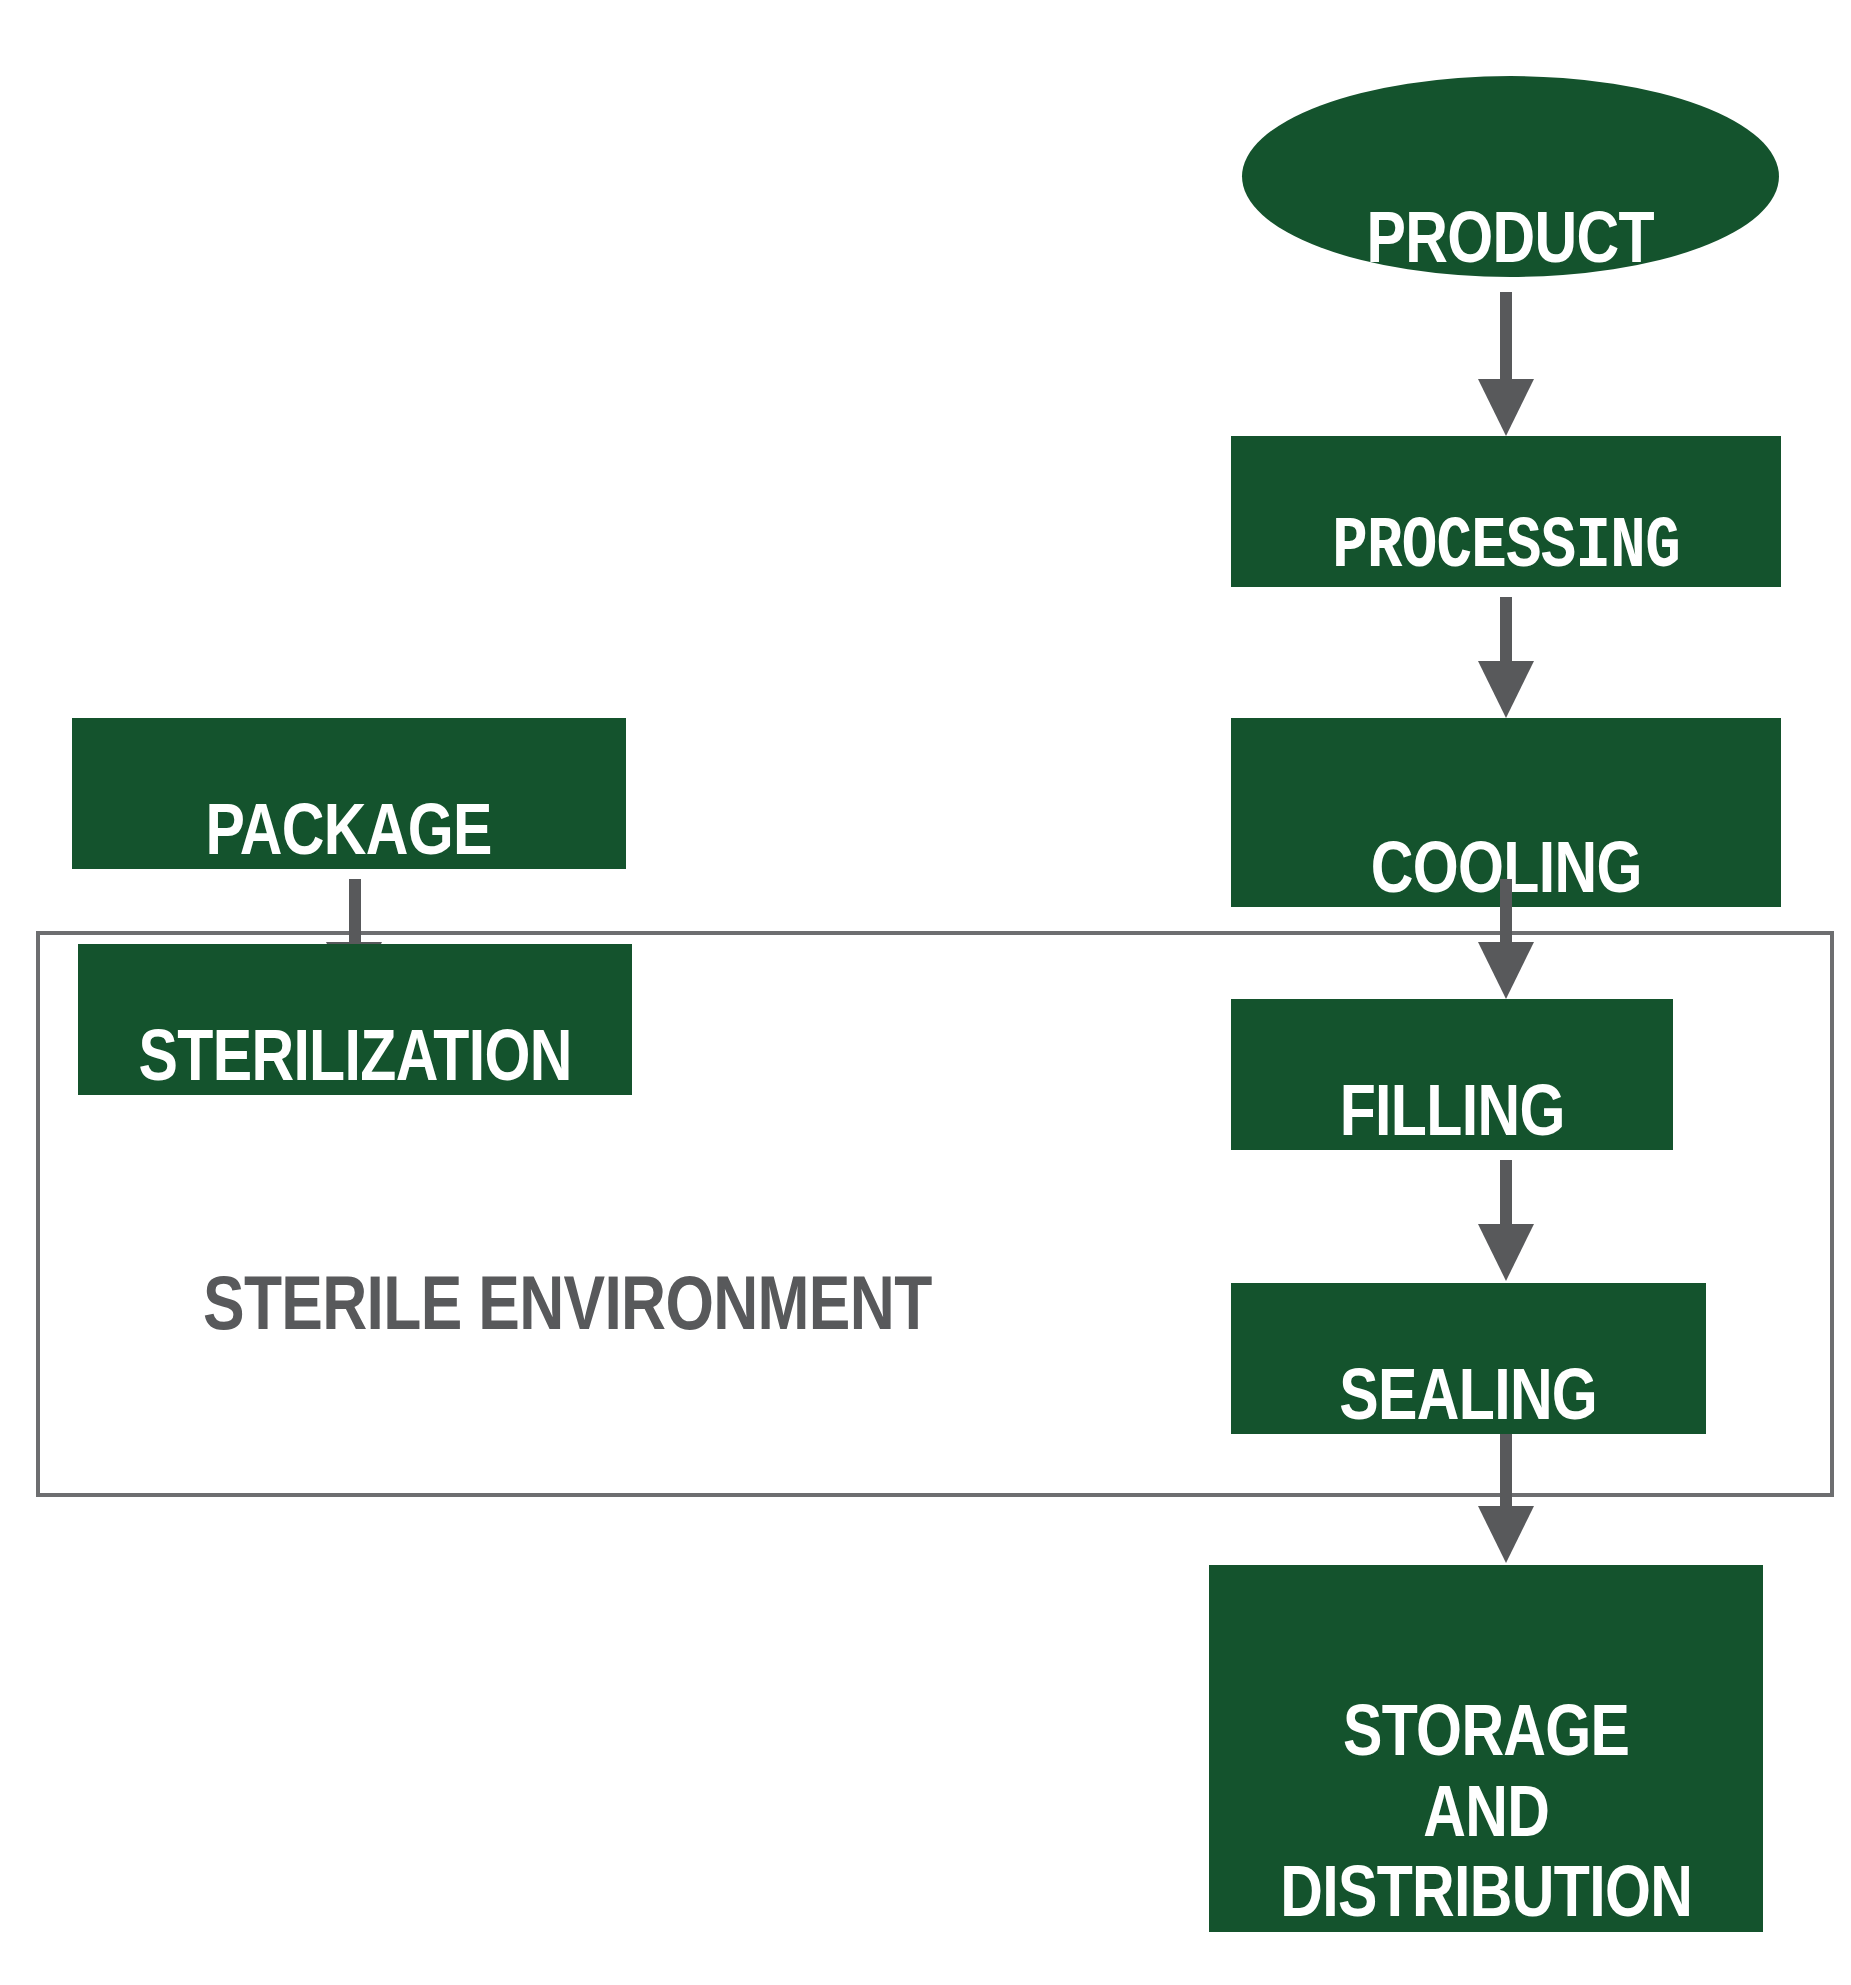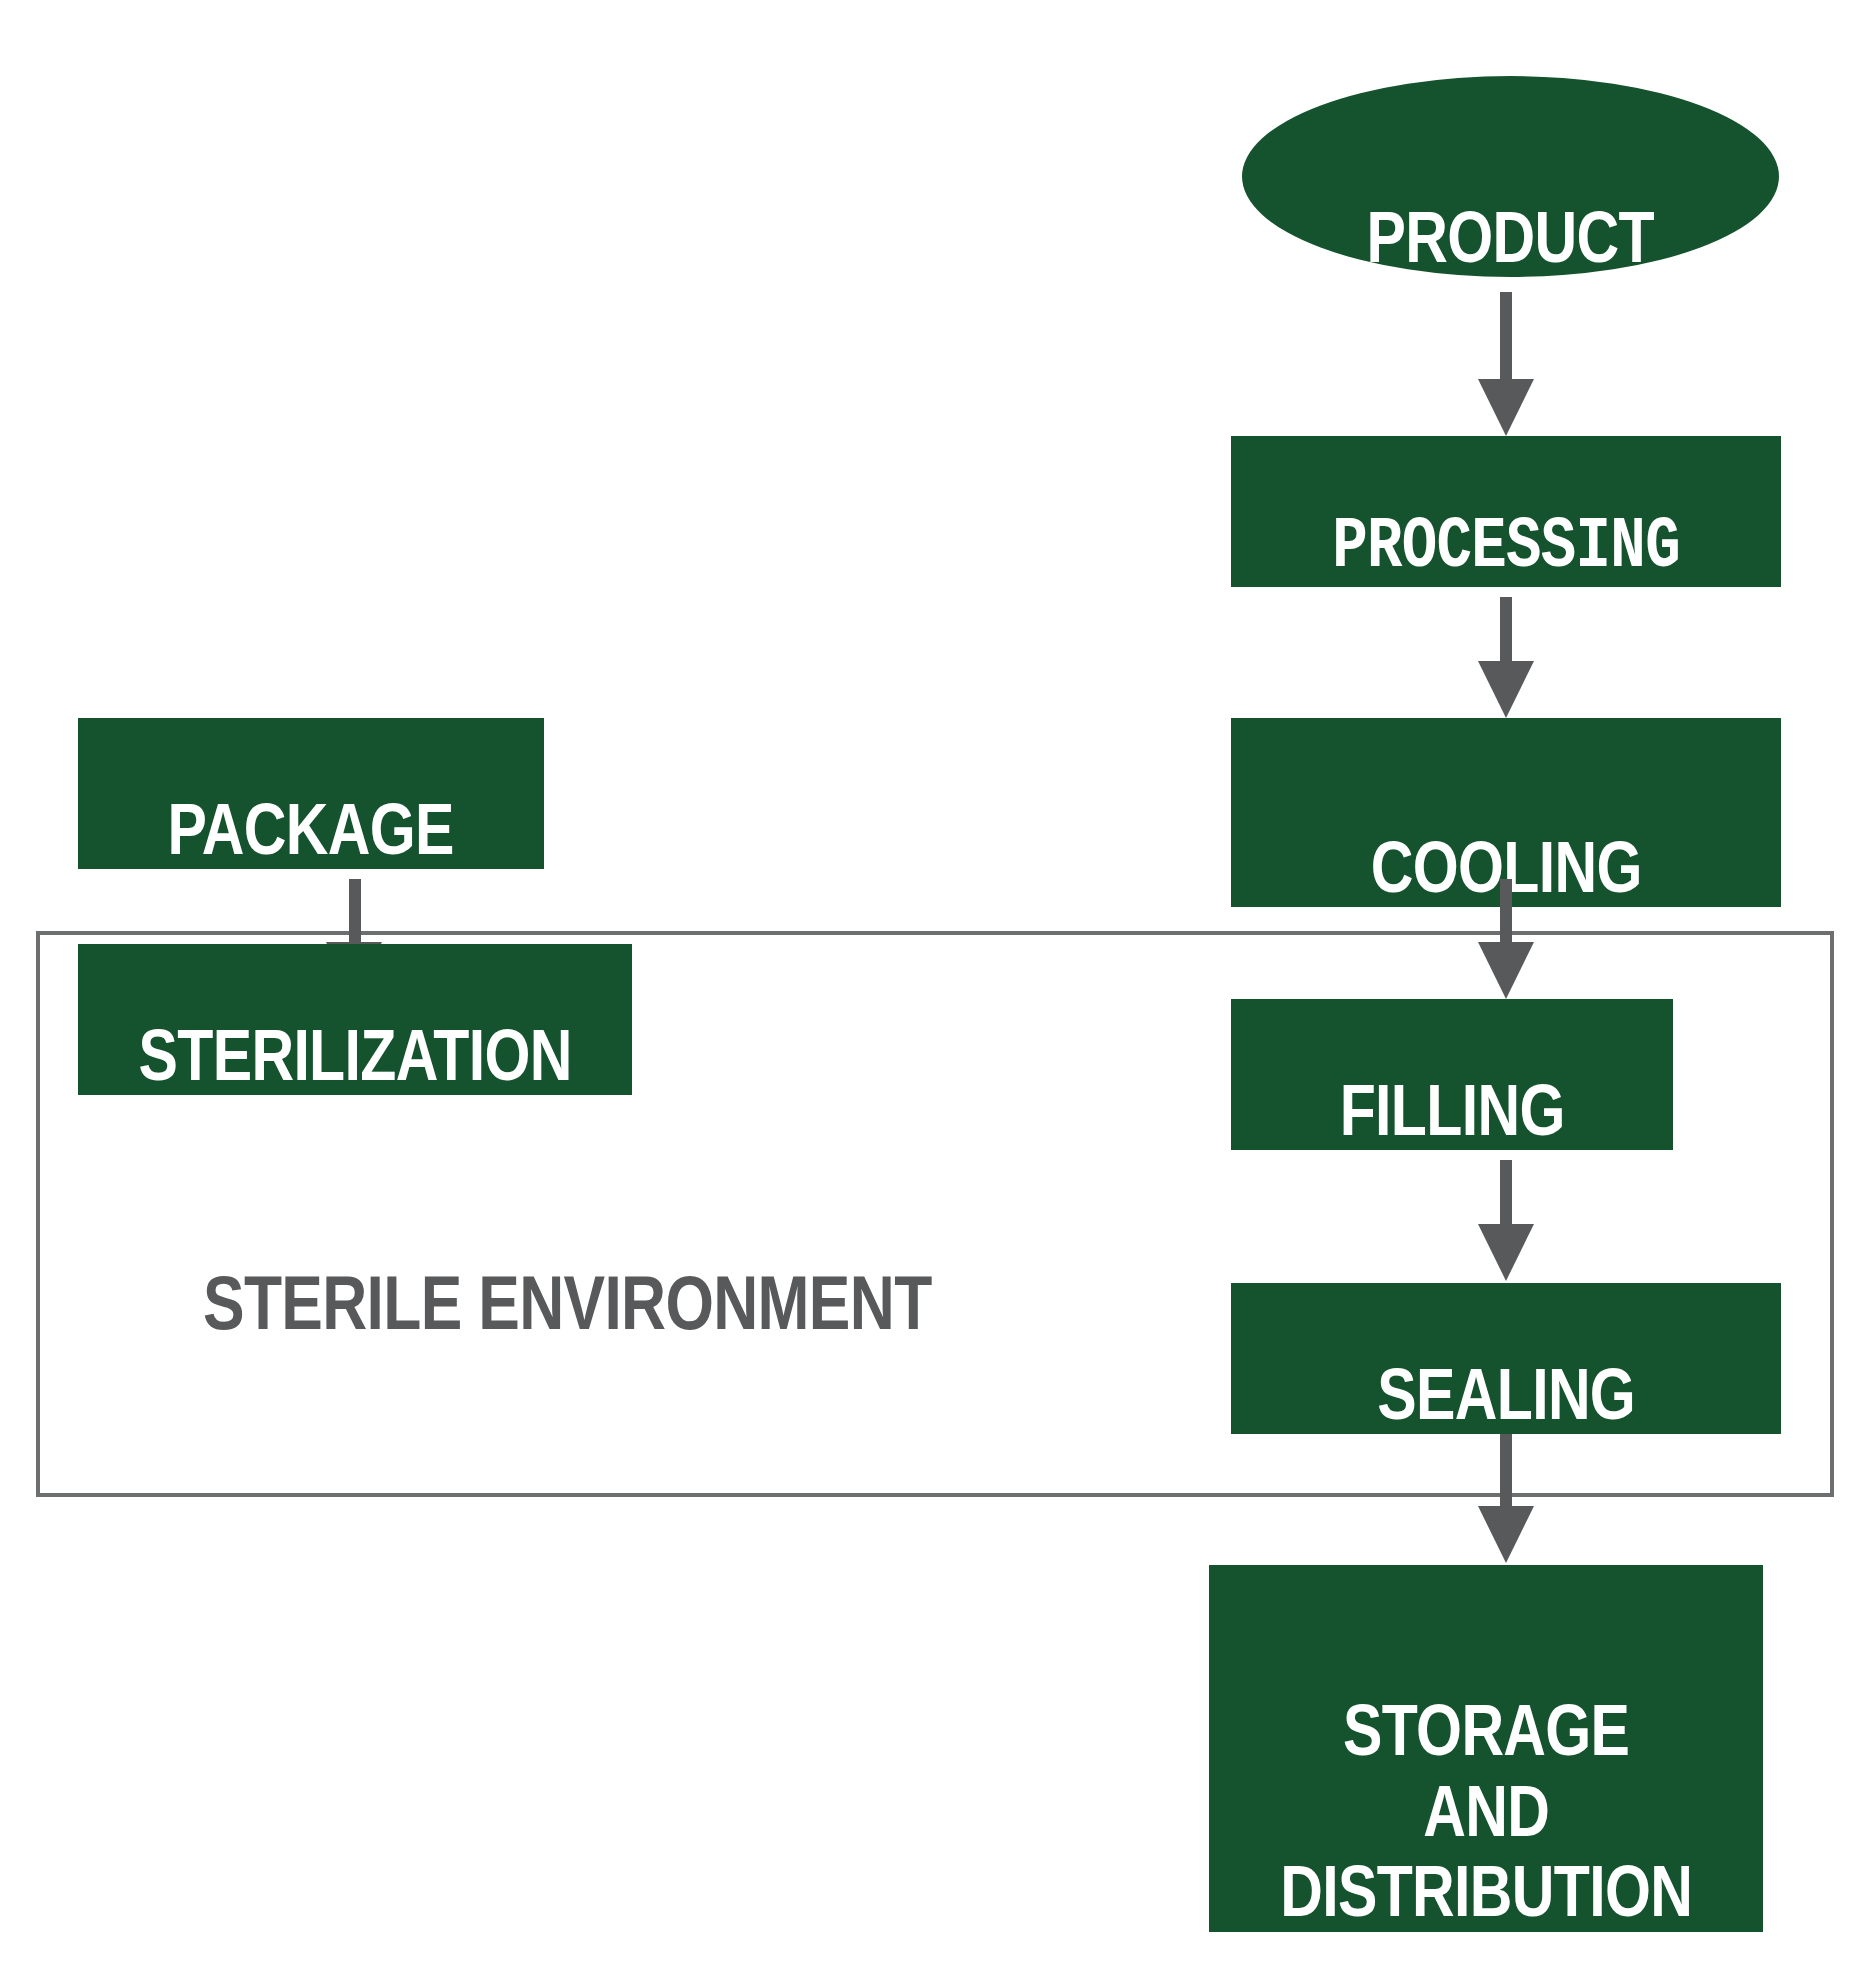--- a/index.html
+++ b/index.html
@@ -100,21 +100,21 @@
 
   <div>
     <div class="arrow-shaft" style="left:1500px; top:597px; height:67px;"></div>
     <div class="arrow-head" style="left:1478px; top:661px;"></div>
   </div>
 
   <div class="node" style="left:1231px; top:718px; width:550px; height:189px;">
     <span class="label">COOLING</span>
   </div>
 
-  <div class="node" style="left:78px; top:718px; width:466px; height:151px;">
+  <div class="node" style="left:72px; top:718px; width:554px; height:151px;">
     <span class="label">PACKAGE</span>
   </div>
 
   <div>
     <div class="arrow-shaft" style="left:1500px; top:879px; height:65px;"></div>
     <div class="arrow-head" style="left:1478px; top:942px;"></div>
   </div>
 
   <div>
     <div class="arrow-shaft" style="left:349px; top:879px; height:65px;"></div>
@@ -127,21 +127,21 @@
 
   <div class="node" style="left:1231px; top:999px; width:442px; height:151px;">
     <span class="label">FILLING</span>
   </div>
 
   <div>
     <div class="arrow-shaft" style="left:1500px; top:1160px; height:65px;"></div>
     <div class="arrow-head" style="left:1478px; top:1224px;"></div>
   </div>
 
-  <div class="node" style="left:1231px; top:1283px; width:550px; height:151px;">
+  <div class="node" style="left:1231px; top:1283px; width:475px; height:151px;">
     <span class="label">SEALING</span>
   </div>
 
   <div>
     <div class="arrow-shaft" style="left:1500px; top:1434px; height:74px;"></div>
     <div class="arrow-head" style="left:1478px; top:1506px;"></div>
   </div>
 
   <div class="node" style="left:1209px; top:1565px; width:554px; height:367px;">
     <div class="storage-lines">

